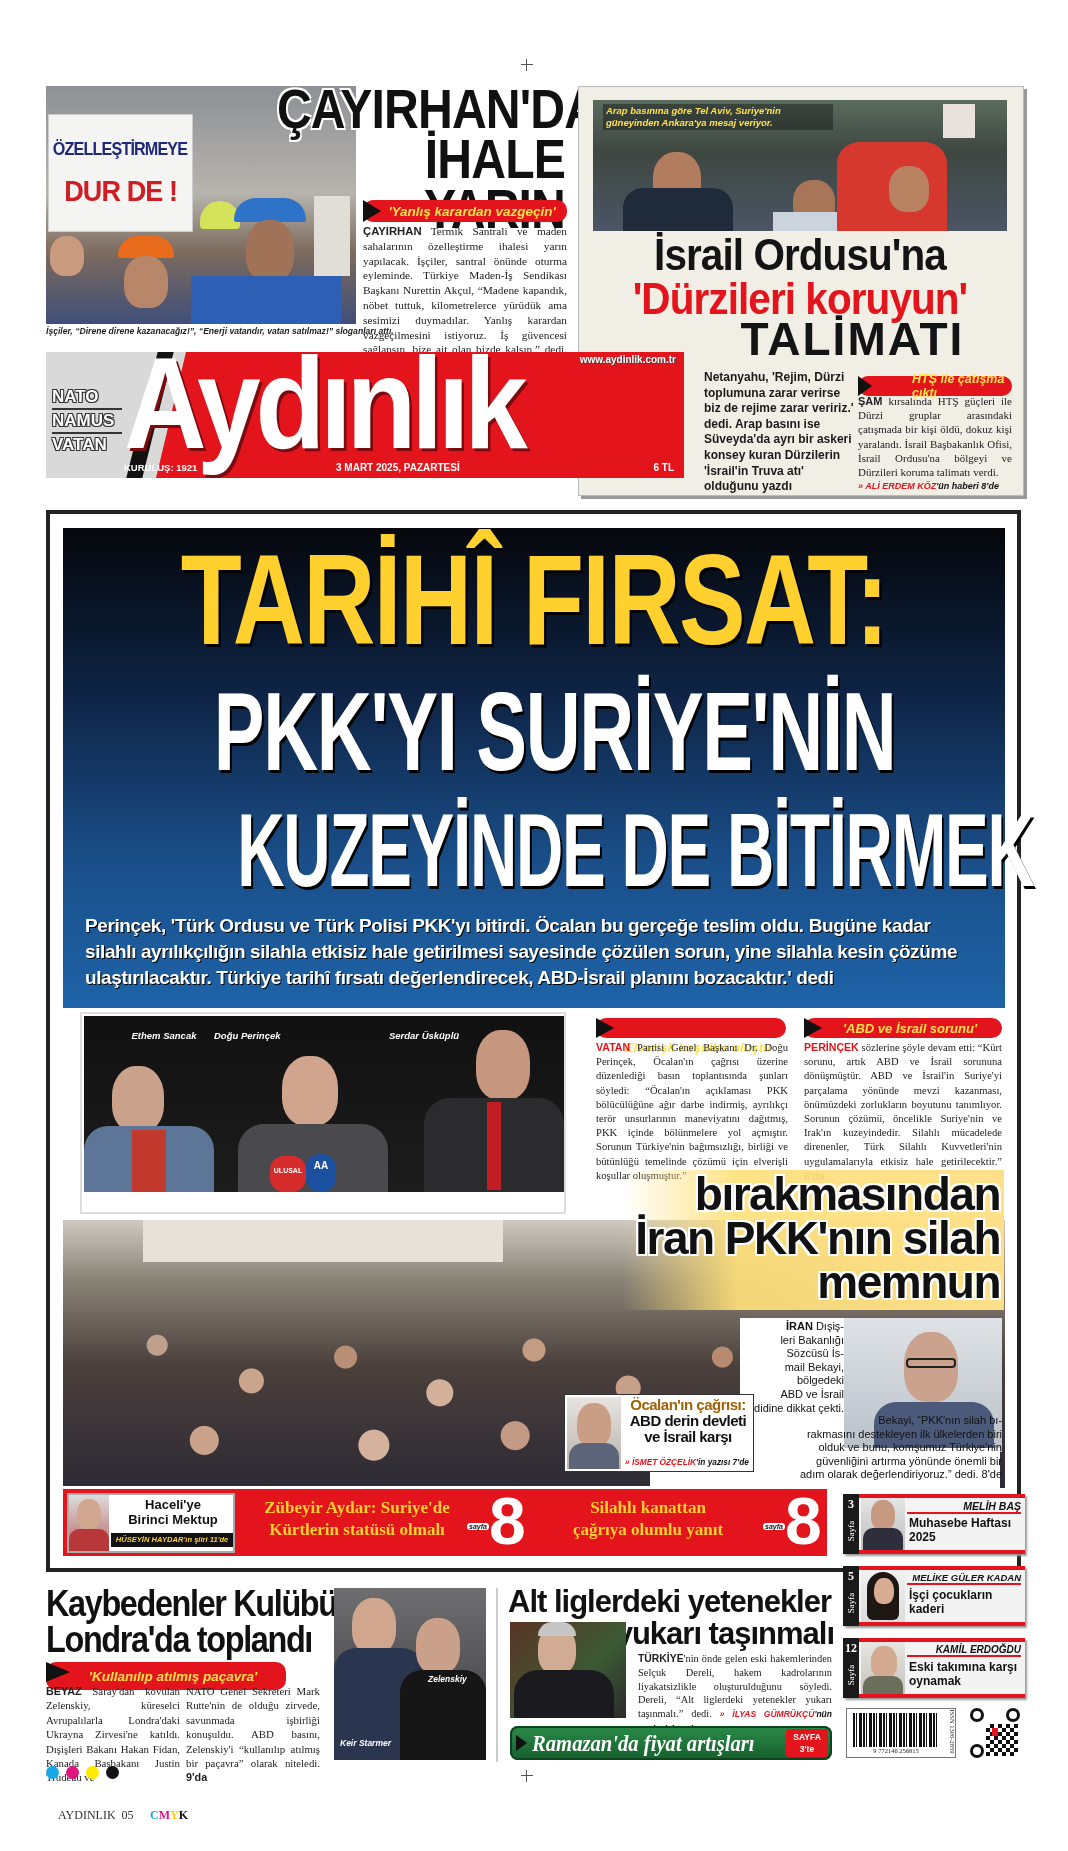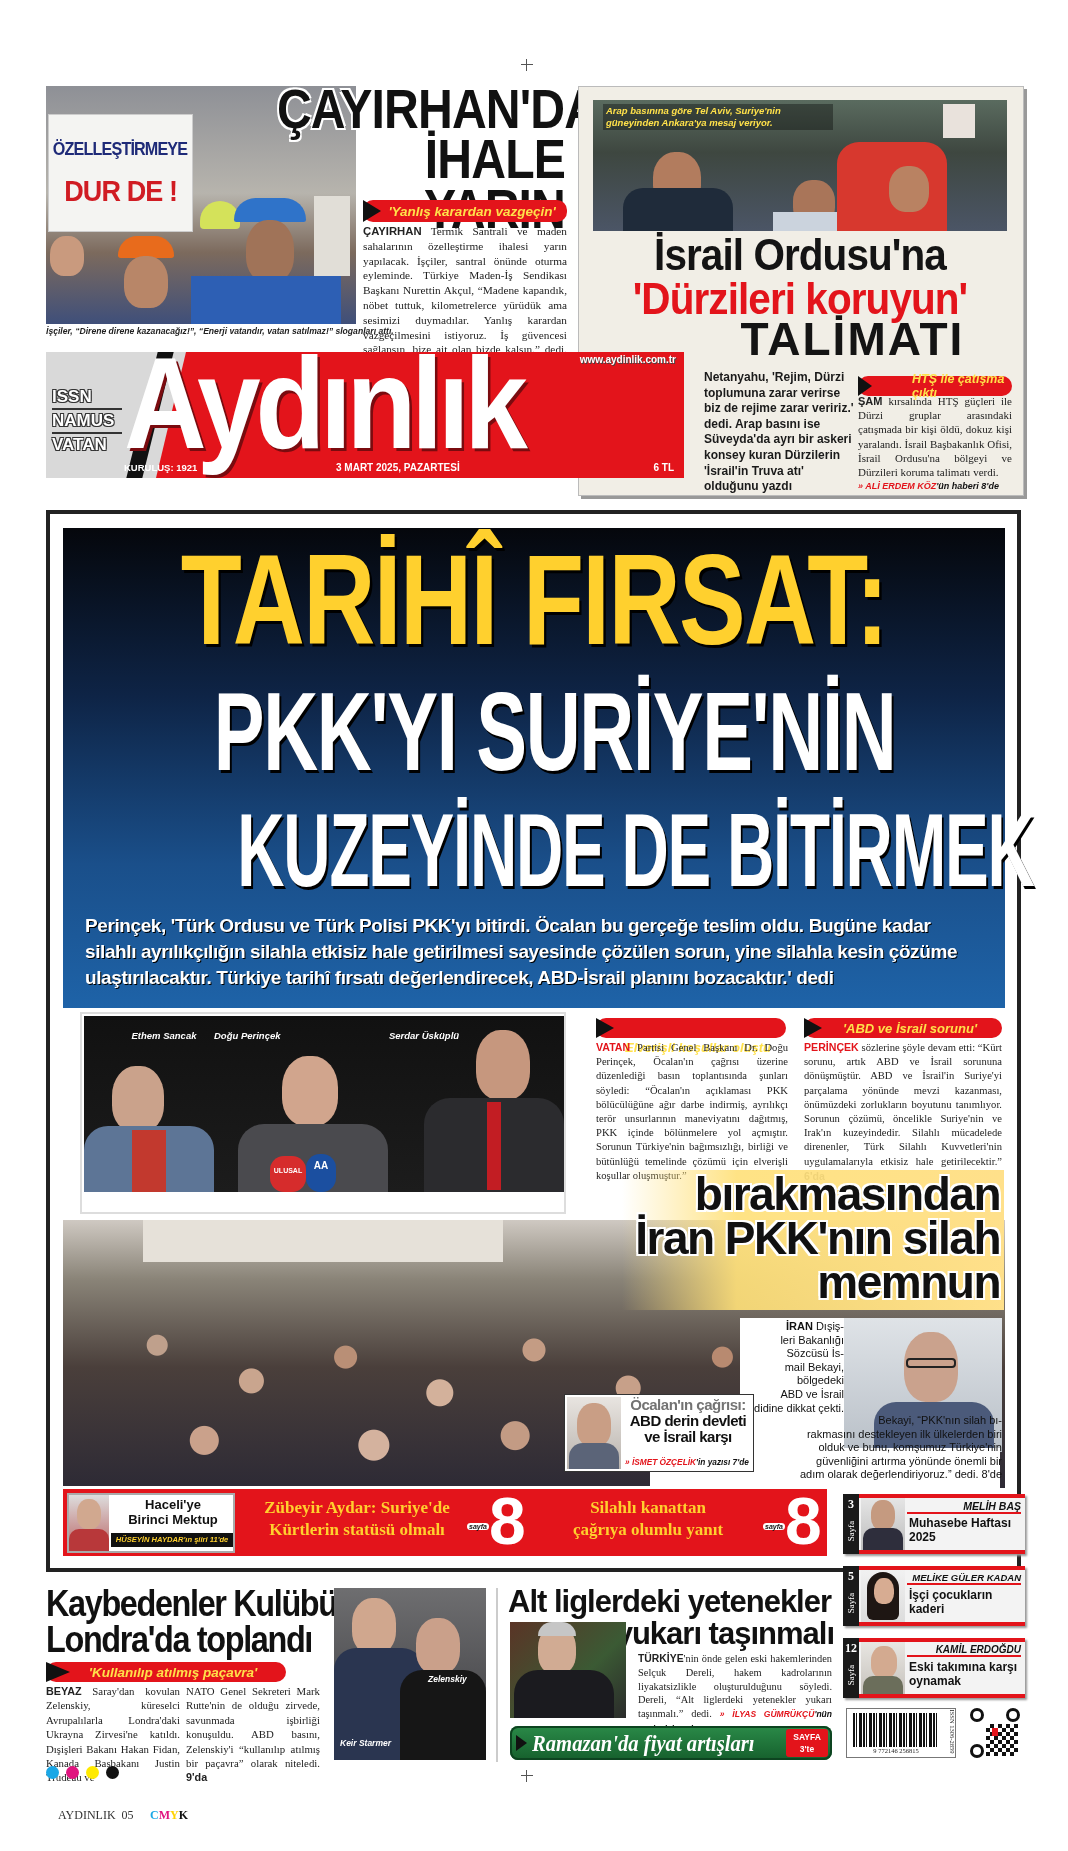--- a/index.html
+++ b/index.html
@@ -85,21 +85,21 @@
   <span>kırsalında HTŞ güçleri ile Dürzi gruplar arasındaki çatışmada bir kişi öldü, dokuz kişi yaralandı. İsrail Başbakanlık Ofisi, İsrail Ordusu'na bölgeyi ve Dürzileri koruma talimatı verdi.</span>
 </div>
 <div class="abs sans" style="left:858px;top:481px;width:160px;font-size:9px;font-style:italic;font-weight:bold;color:#111;white-space:nowrap;">
   <span style="color:#e3141b;">» </span><span style="color:#e3141b;">ALİ ERDEM KÖZ</span><span>'ün haberi 8'de</span>
 </div>
 
 <div class="abs" style="left:46px;top:352px;width:638px;height:126px;background:#d9d9d9;">
   <div class="abs" style="left:110px;top:0;width:528px;height:126px;background:#e3141b;clip-path:polygon(30px 0,100% 0,100% 100%,0 100%);"></div>
   <div class="abs" style="left:96px;top:0;width:16px;height:126px;background:#111;transform:skewX(-14deg);"></div>
   <div class="abs cond" style="left:6px;top:34px;width:70px;font-size:17px;line-height:22px;color:#fff;text-shadow:1px 1px 0 #333,-1px -1px 0 #333,1px -1px 0 #333,-1px 1px 0 #333;letter-spacing:0;">
-    <div style="border-bottom:2px solid #333;">ISSN</div>
+    <div style="border-bottom:2px solid #333;">NATO</div>
     <div style="border-bottom:2px solid #333;">NAMUS</div>
     <div>VATAN</div>
   </div>
   <div class="abs cond" style="left:78px;top:-14px;width:560px;font-size:130px;line-height:130px;color:#fff;letter-spacing:-6px;text-shadow:3px 3px 0 #7a0b0f;white-space:nowrap;transform:scaleX(0.88);transform-origin:left top;">Aydınlık</div>
   <div class="abs sans" style="right:8px;top:2px;font-size:10px;font-weight:bold;color:#fff;text-shadow:1px 1px 0 #444;">www.aydinlik.com.tr</div>
   <div class="abs sans" style="left:78px;top:110px;font-size:9.5px;font-weight:bold;color:#fff;">KURULUŞ: 1921</div>
   <div class="abs sans" style="left:290px;top:110px;font-size:10px;font-weight:bold;color:#fff;">3 MART 2025, PAZARTESİ</div>
   <div class="abs sans" style="right:10px;top:110px;font-size:10px;font-weight:bold;color:#fff;">6 TL</div>
 </div>
 
@@ -185,21 +185,21 @@
   <div>güvenliğini artırma yönünde önemli bir</div>
   <div>adım olarak değerlendiriyoruz.” dedi. 8'de</div>
 </div>
 
 <div class="abs" style="left:564px;top:1394px;width:190px;height:78px;background:#fff;border:1px solid #333;">
   <div class="abs" style="left:2px;top:2px;width:54px;height:72px;background:linear-gradient(180deg,#e8e4e0,#b9b3ad);">
     <div class="face" style="left:10px;top:6px;width:34px;height:44px;background:#c99e85;"></div>
     <div class="abs" style="left:2px;top:46px;width:50px;height:26px;background:#5b6478;border-radius:14px 14px 0 0;"></div>
   </div>
   <div class="abs cond" style="left:58px;top:2px;width:130px;text-align:center;font-size:15px;line-height:16px;letter-spacing:-0.5px;">
-    <div style="color:#737373;">Öcalan'ın çağrısı:</div>
+    <div style="color:#a16207;">Öcalan'ın çağrısı:</div>
     <div>ABD derin devleti</div>
     <div>ve İsrail karşı</div>
   </div>
   <div class="abs sans" style="left:60px;top:62px;width:128px;font-size:8.3px;font-style:italic;font-weight:bold;white-space:nowrap;">
     <span style="color:#e3141b;">» </span><span style="color:#e3141b;">İSMET ÖZÇELİK</span><span>'in yazısı 7'de</span>
   </div>
 </div>
 
 <div class="abs" style="left:63px;top:1486px;width:764px;height:70px;background:#e3141b;border-top:3px solid #fff;">
   <div class="abs" style="left:4px;top:4px;width:168px;height:60px;background:#fff;border:2px solid #aaa;">
@@ -277,21 +277,21 @@
   <div class="abs" style="right:0;top:0;width:14px;height:14px;border:3px solid #111;border-radius:50%;"></div>
   <div class="abs" style="left:0;bottom:0;width:14px;height:14px;border:3px solid #111;border-radius:50%;"></div>
   <div class="abs" style="left:16px;top:16px;width:32px;height:32px;background:repeating-conic-gradient(#111 0 25%,#fff 0 50%) 0 0/8px 8px;"></div>
   <div class="abs" style="left:22px;top:20px;width:6px;height:8px;background:#e3141b;"></div>
 </div>
 
 <div class="abs cond" style="left:46px;top:1586px;width:280px;font-size:36px;line-height:36px;color:#111;letter-spacing:-1.5px;white-space:nowrap;transform:scaleX(0.9);transform-origin:left top;">
   <div>Kaybedenler Kulübü</div>
   <div>Londra'da toplandı</div>
 </div>
-<div class="redbar" style="left:46px;top:1662px;width:240px;height:20px;font-size:13.5px;">
+<div class="redbar" style="left:46px;top:1662px;width:240px;height:28px;font-size:13.5px;">
   <span class="tri" style="border-top-width:10px;border-bottom-width:10px;border-left-width:24px;"></span>
     <span style="padding-left:14px;">'Kullanılıp atılmış paçavra'</span>
 </div>
 <div class="abs body-txt" style="left:46px;top:1684px;width:134px;font-size:10.8px;line-height:14.4px;">
   <span class="lead">BEYAZ</span>
   <span>Saray'dan kovulan Zelenskiy, küreselci Avrupalılarla Londra'daki Ukrayna Zirvesi'ne katıldı. Dışişleri Bakanı Hakan Fidan, Kanada Başbakanı Justin Trudeau ve</span>
 </div>
 <div class="abs body-txt" style="left:186px;top:1684px;width:134px;font-size:10.8px;line-height:14.4px;">
   <span>NATO Genel Sekreteri Mark Rutte'nin de olduğu zirvede, savunmada işbirliği konuşuldu. ABD basını, Zelenskiy'i “kullanılıp atılmış bir paçavra” olarak niteledi.</span>
   <span class="lead">9'da</span>

